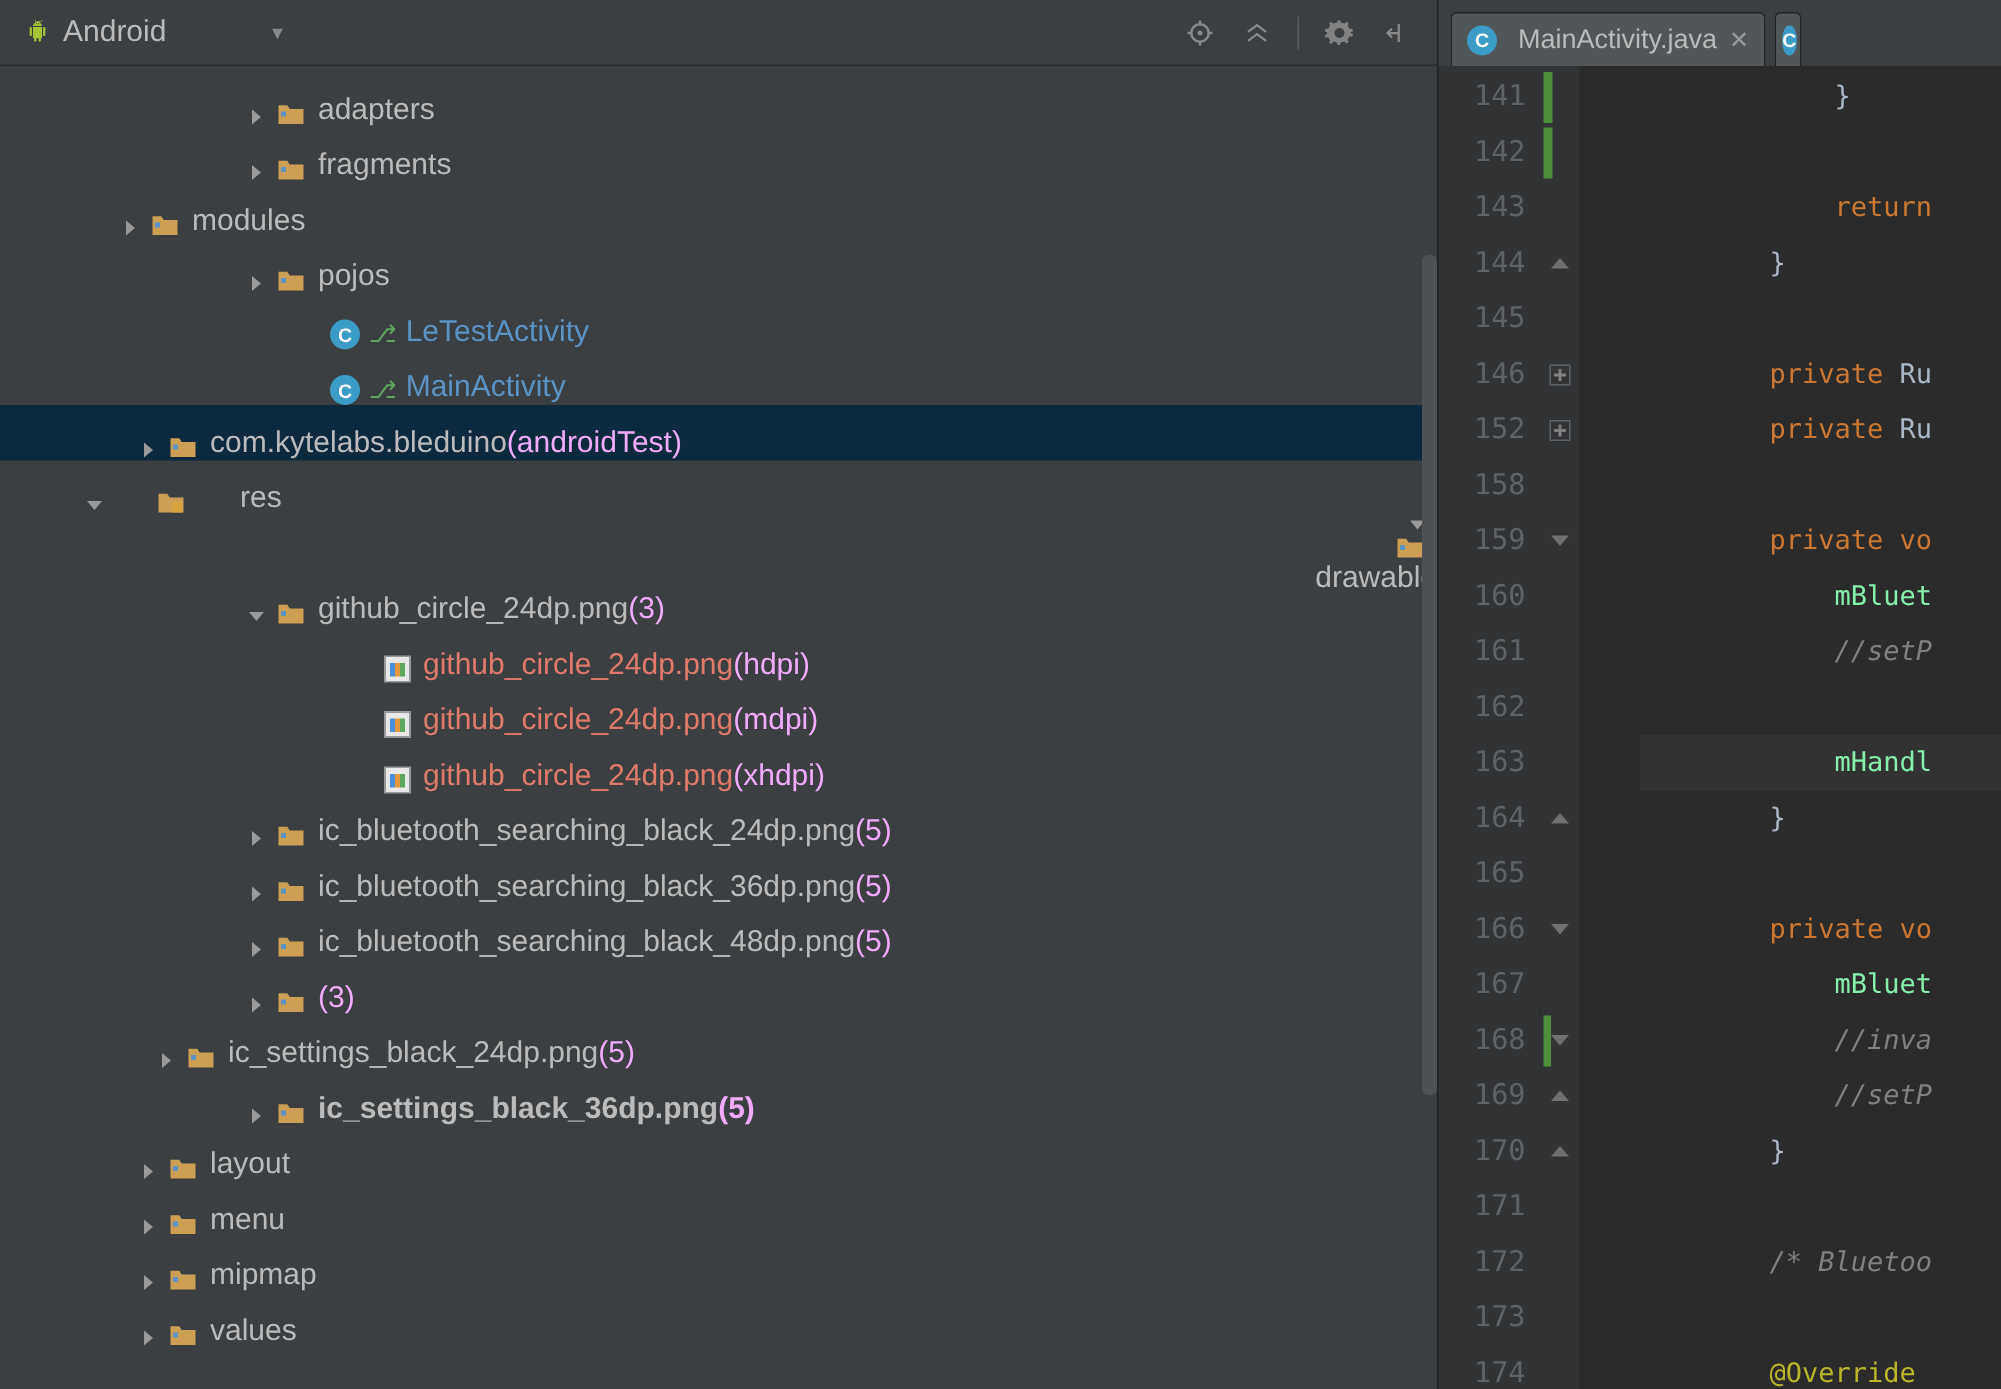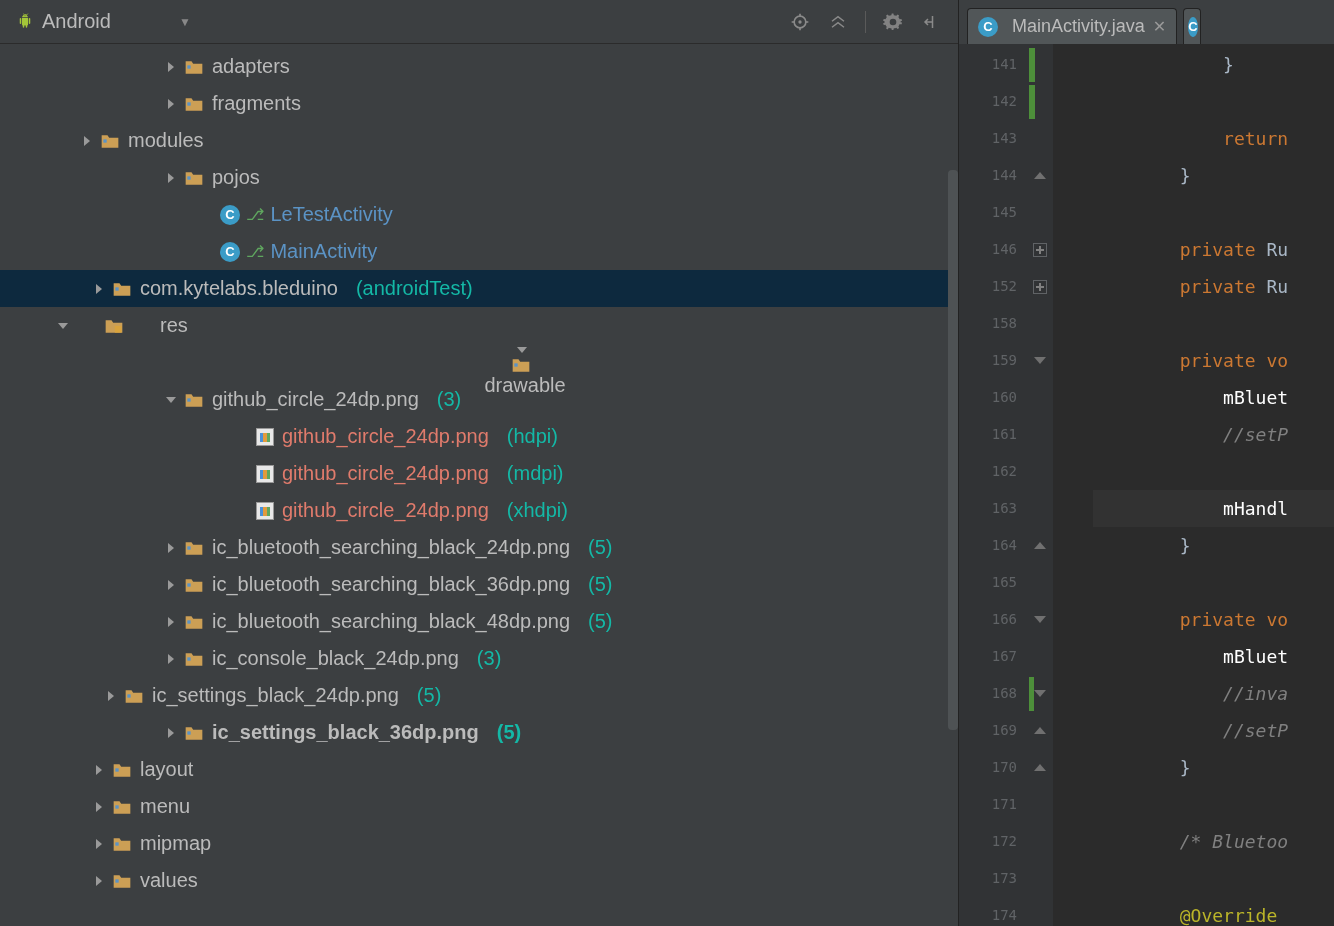--- a/index.html
+++ b/index.html
@@ -65,21 +65,21 @@
   background: #5a5a5a;
 }
 .tree {
   flex: 1;
   overflow-y: auto;
   padding-top: 4px;
   font-size: 20px;
 }
 .tree-row {
   display: flex;
-  align-items: center;
+  align-items: flex-end;
   height: 37px;
   white-space: nowrap;
   cursor: pointer;
 }
 .tree-row.selected {
   background: #0d293e;
 }
 .arrow {
   width: 14px;
   height: 14px;
@@ -95,21 +95,21 @@
   height: 18px;
   margin-right: 8px;
   display: inline-flex;
   align-items: center;
   justify-content: center;
 }
 .folder-svg { fill: #cc9f55; }
 .label { color: #bbbbbb; }
 .label.vcs { color: #e07b6c; }
 .label.link { color: #5b93c5; }
-.suffix { color: #14b8a6; margin-left: 18px; }
+.suffix { color: #f0abfc; margin-left: 0; }
 .class-badge {
   width: 20px; height: 20px; border-radius: 50%;
   background: #3b9cc7; color: #fff; font-size: 13px; font-weight: bold;
   display: inline-flex; align-items: center; justify-content: center;
   margin-right: 6px;
 }
 .git-glyph { color: #5fa65f; font-size: 16px; margin-right: 6px; }
 .img-icon {
   width: 18px; height: 18px; margin-right: 8px;
   background: linear-gradient(#e8e8e8,#e8e8e8);
@@ -159,21 +159,21 @@
   display: flex;
   overflow: hidden;
 }
 .gutter {
   width: 68px;
   background: #313335;
   text-align: right;
   padding-right: 10px;
   color: #606366;
   font-family: Menlo, Consolas, monospace;
-  font-size: 14px;
+  font-size: 19px;
   line-height: 37px;
   padding-top: 2px;
 }
 .fold-col {
   width: 26px;
   background: #313335;
   padding-top: 2px;
 }
 .fold-slot {
   height: 37px;
@@ -205,21 +205,21 @@
   flex: 1;
   padding-top: 2px;
   font-family: Menlo, Consolas, monospace;
   font-size: 18px;
   line-height: 37px;
   overflow: hidden;
   padding-left: 40px;
 }
 .code-row { height: 37px; white-space: pre; }
 .kw { color: #cc7832; }
-.field { color: #ffffff; }
+.field { color: #86efac; }
 .cmt { color: #808080; font-style: italic; }
 .ann { color: #bbb529; }
 .txt { color: #a9b7c6; }
 .code-row.hl { background: #323232; }
 </style>
 </head>
 <body>
 
 <div class="project-panel">
   <div class="panel-header">
@@ -473,21 +473,20 @@
           <svg viewBox="0 0 12 12">
             <path fill="#9a9a9a" d="M3 1l6 5-6 5z"></path>
           </svg>
         </span>
         <span class="node-icon">
           <svg viewBox="0 0 24 20" width="22" height="18">
             <path class="folder-svg" d="M2 3h7l2 3h11v12H2z"></path>
             <rect x="4" y="8" width="4" height="4" fill="#5b93c5"></rect>
           </svg>
         </span>
-        <span class="label">ic_console_black_24dp.png</span>
         <span class="suffix">(3)</span>
       </div>
       <div class="tree-row" style="padding-left: 104px;">
         <span class="arrow">
           <svg viewBox="0 0 12 12">
             <path fill="#9a9a9a" d="M3 1l6 5-6 5z"></path>
           </svg>
         </span>
         <span class="node-icon">
           <svg viewBox="0 0 24 20" width="22" height="18">

